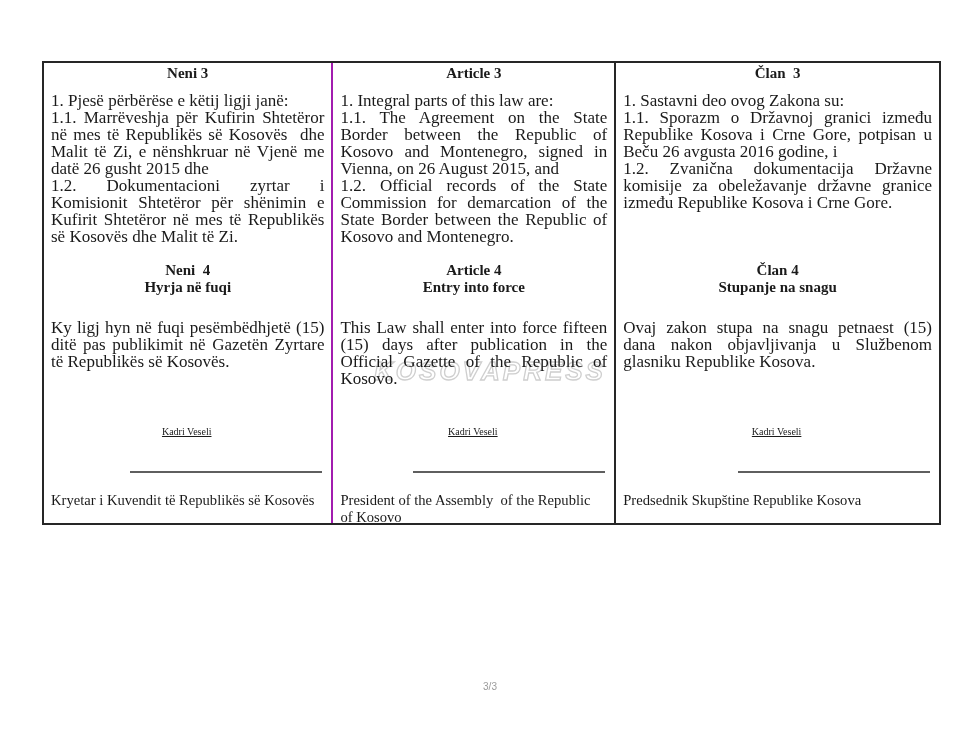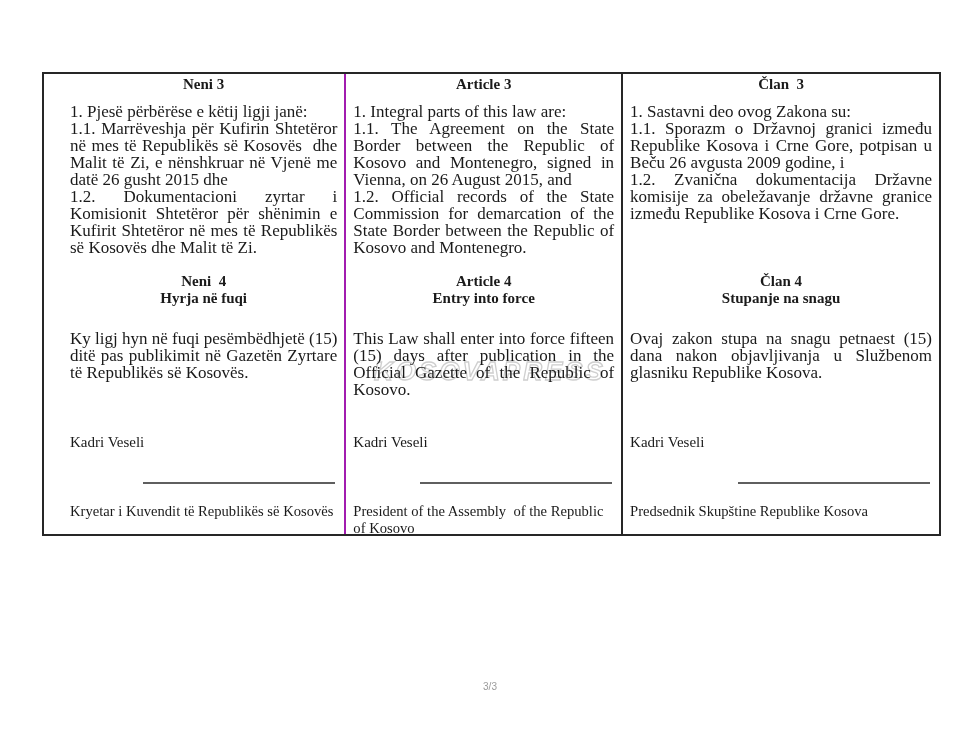--- a/index.html
+++ b/index.html
@@ -30,29 +30,28 @@
     letter-spacing: 3px;
     color: rgba(255,255,255,0.08);
     -webkit-text-stroke: 1.3px #cfcfcf;
     z-index: 0;
     pointer-events: none;
     font-style: italic;
   }
   .doc-table {
     position: absolute;
     left: 42px;
-    top: 72px;
+    top: 61px;
     width: 899px;
     height: 464px;
     border: 2px solid #262626;
     display: flex;
     box-sizing: border-box;
     z-index: 1;
     background: transparent;
-    padding-left: 19px;
   }
   .cell {
     position: relative;
     box-sizing: border-box;
     height: 100%;
   }
   .cell-1 { width: 301px; }
   .cell-2 { width: 296px; border-left: 2px solid #a21caf; }
   .cell-3 { width: 340px; border-left: 2px solid #262626; }
   .blk {
@@ -73,24 +72,25 @@
     font-size: 15px;
     line-height: 17px;
   }
   .body-text p {
     margin: 0;
     font-size: 17px;
     line-height: 17px;
     text-align: justify;
   }
   .name-right {
-    text-align: left;
-    font-size: 15px;
+    text-align: center;
+    font-size: 10px;
     line-height: 17px;
     padding-right: 2px;
+    text-decoration: underline;
   }
   .sig-rule {
     height: 0;
     border-top: 2px solid #5f5f5f;
     width: 192px;
     margin-left: auto;
     margin-right: 2px;
   }
   .title-right {
     font-size: 14.6px;
@@ -157,21 +157,21 @@
       <div class="blk b-line">
         <div class="sig-rule"></div>
       </div>
       <div class="blk b-title title-right">President of the Assembly&nbsp; of the Republic of Kosovo</div>
     </div>
 
     <div class="cell cell-3">
       <div class="blk b-h3 hdr">Član&nbsp; 3</div>
       <div class="blk b-p1 body-text">
         <p>1. Sastavni deo ovog Zakona su:</p>
-        <p>1.1. Sporazm o Državnoj granici između Republike Kosova i Crne Gore, potpisan u Beču 26 avgusta 2009 godine, i</p>
+        <p>1.1. Sporazm o Državnoj granici između Republike Kosova i Crne Gore, potpisan u Beču 26 avgusta 2016 godine, i</p>
         <p>1.2. Zvanična dokumentacija Državne komisije za obeležavanje državne granice između Republike Kosova i Crne Gore.</p>
       </div>
       <div class="blk b-h4 hdr">
         <div>Član 4</div>
         <div>Stupanje na snagu</div>
       </div>
       <div class="blk b-p2 body-text">
         <p>Ovaj zakon stupa na snagu petnaest (15) dana nakon objavljivanja u Službenom glasniku Republike Kosova.</p>
       </div>
       <div class="blk b-name name-right">Kadri Veseli</div>

